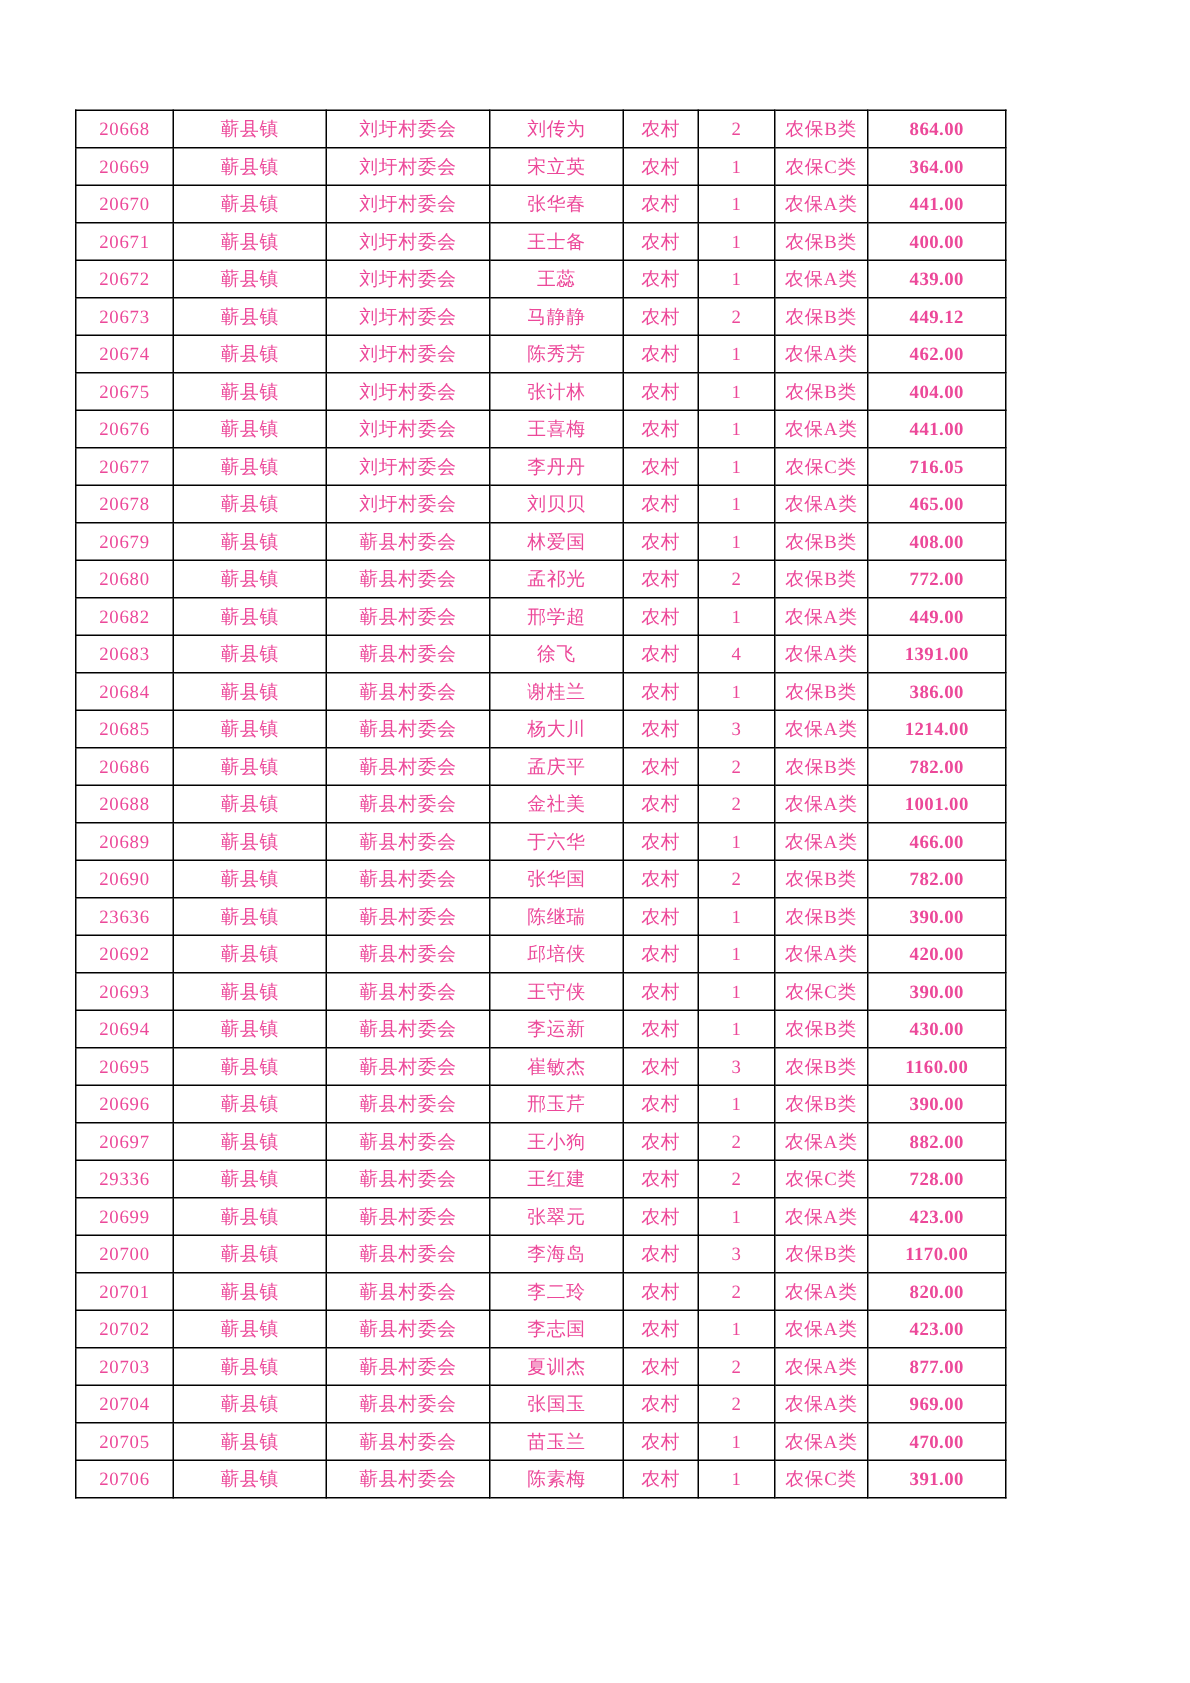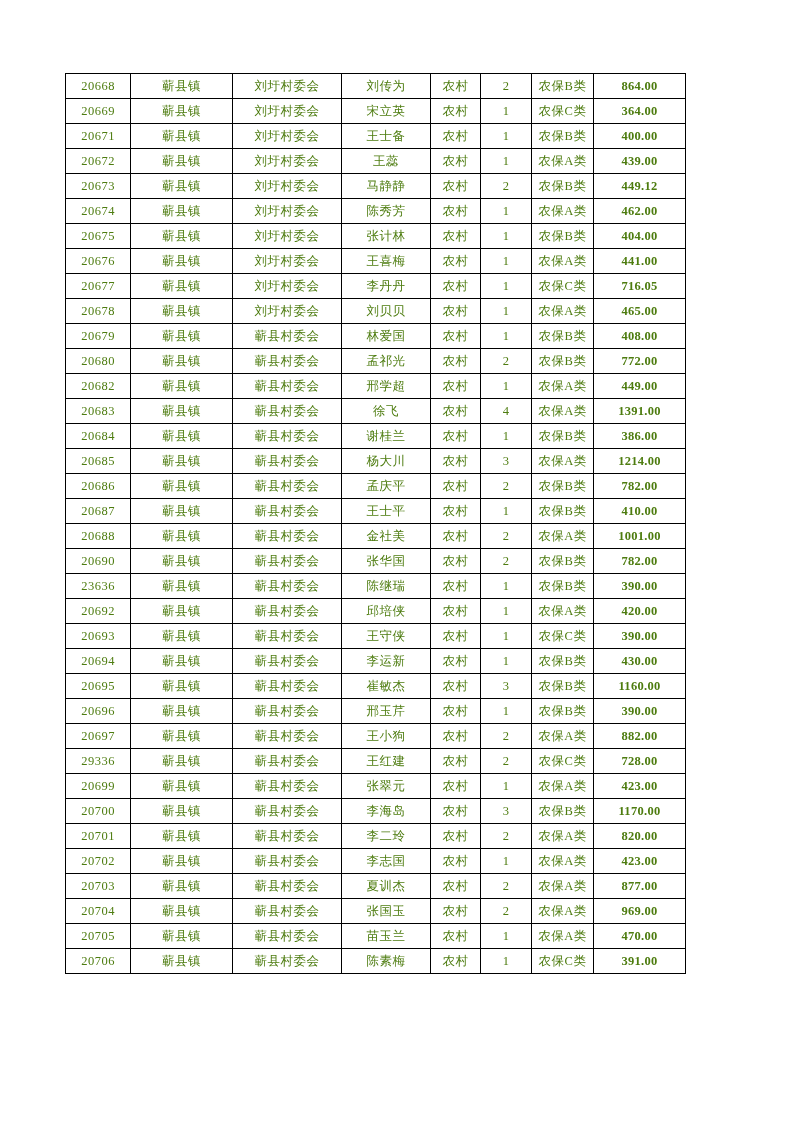--- a/index.html
+++ b/index.html
@@ -9,27 +9,27 @@
   }
   .page {
     position: relative;
     width: 793px;
     height: 1122px;
     background: #ffffff;
     overflow: hidden;
   }
   table.roster {
     position: absolute;
-    left: 65px;
+    left: 50px;
     top: 73px;
     border-collapse: collapse;
     table-layout: fixed;
     font-family: "Liberation Serif", "DejaVu Serif", serif;
     font-size: 12.5px;
-    color: #4d7c0f;
+    color: #ec4899;
   }
   table.roster td {
     border: 1px solid #000000;
     height: 24px;
     padding: 0 2px;
     text-align: center;
     vertical-align: middle;
     white-space: nowrap;
     overflow: hidden;
     letter-spacing: 0.5px;
@@ -69,20 +69,30 @@
           <td class="col-serial-number">20669</td>
           <td class="col-town">蕲县镇</td>
           <td class="col-village-committee">刘圩村委会</td>
           <td class="col-person-name">宋立英</td>
           <td class="col-residence-type">农村</td>
           <td class="col-person-count">1</td>
           <td class="col-insurance-category">农保C类</td>
           <td class="col-amount">364.00</td>
         </tr>
         <tr>
+          <td class="col-serial-number">20670</td>
+          <td class="col-town">蕲县镇</td>
+          <td class="col-village-committee">刘圩村委会</td>
+          <td class="col-person-name">张华春</td>
+          <td class="col-residence-type">农村</td>
+          <td class="col-person-count">1</td>
+          <td class="col-insurance-category">农保A类</td>
+          <td class="col-amount">441.00</td>
+        </tr>
+        <tr>
           <td class="col-serial-number">20671</td>
           <td class="col-town">蕲县镇</td>
           <td class="col-village-committee">刘圩村委会</td>
           <td class="col-person-name">王士备</td>
           <td class="col-residence-type">农村</td>
           <td class="col-person-count">1</td>
           <td class="col-insurance-category">农保B类</td>
           <td class="col-amount">400.00</td>
         </tr>
         <tr>
@@ -219,38 +229,38 @@
           <td class="col-serial-number">20686</td>
           <td class="col-town">蕲县镇</td>
           <td class="col-village-committee">蕲县村委会</td>
           <td class="col-person-name">孟庆平</td>
           <td class="col-residence-type">农村</td>
           <td class="col-person-count">2</td>
           <td class="col-insurance-category">农保B类</td>
           <td class="col-amount">782.00</td>
         </tr>
         <tr>
-          <td class="col-serial-number">20687</td>
-          <td class="col-town">蕲县镇</td>
-          <td class="col-village-committee">蕲县村委会</td>
-          <td class="col-person-name">王士平</td>
-          <td class="col-residence-type">农村</td>
-          <td class="col-person-count">1</td>
-          <td class="col-insurance-category">农保B类</td>
-          <td class="col-amount">410.00</td>
-        </tr>
-        <tr>
           <td class="col-serial-number">20688</td>
           <td class="col-town">蕲县镇</td>
           <td class="col-village-committee">蕲县村委会</td>
           <td class="col-person-name">金社美</td>
           <td class="col-residence-type">农村</td>
           <td class="col-person-count">2</td>
           <td class="col-insurance-category">农保A类</td>
           <td class="col-amount">1001.00</td>
+        </tr>
+        <tr>
+          <td class="col-serial-number">20689</td>
+          <td class="col-town">蕲县镇</td>
+          <td class="col-village-committee">蕲县村委会</td>
+          <td class="col-person-name">于六华</td>
+          <td class="col-residence-type">农村</td>
+          <td class="col-person-count">1</td>
+          <td class="col-insurance-category">农保A类</td>
+          <td class="col-amount">466.00</td>
         </tr>
         <tr>
           <td class="col-serial-number">20690</td>
           <td class="col-town">蕲县镇</td>
           <td class="col-village-committee">蕲县村委会</td>
           <td class="col-person-name">张华国</td>
           <td class="col-residence-type">农村</td>
           <td class="col-person-count">2</td>
           <td class="col-insurance-category">农保B类</td>
           <td class="col-amount">782.00</td>

